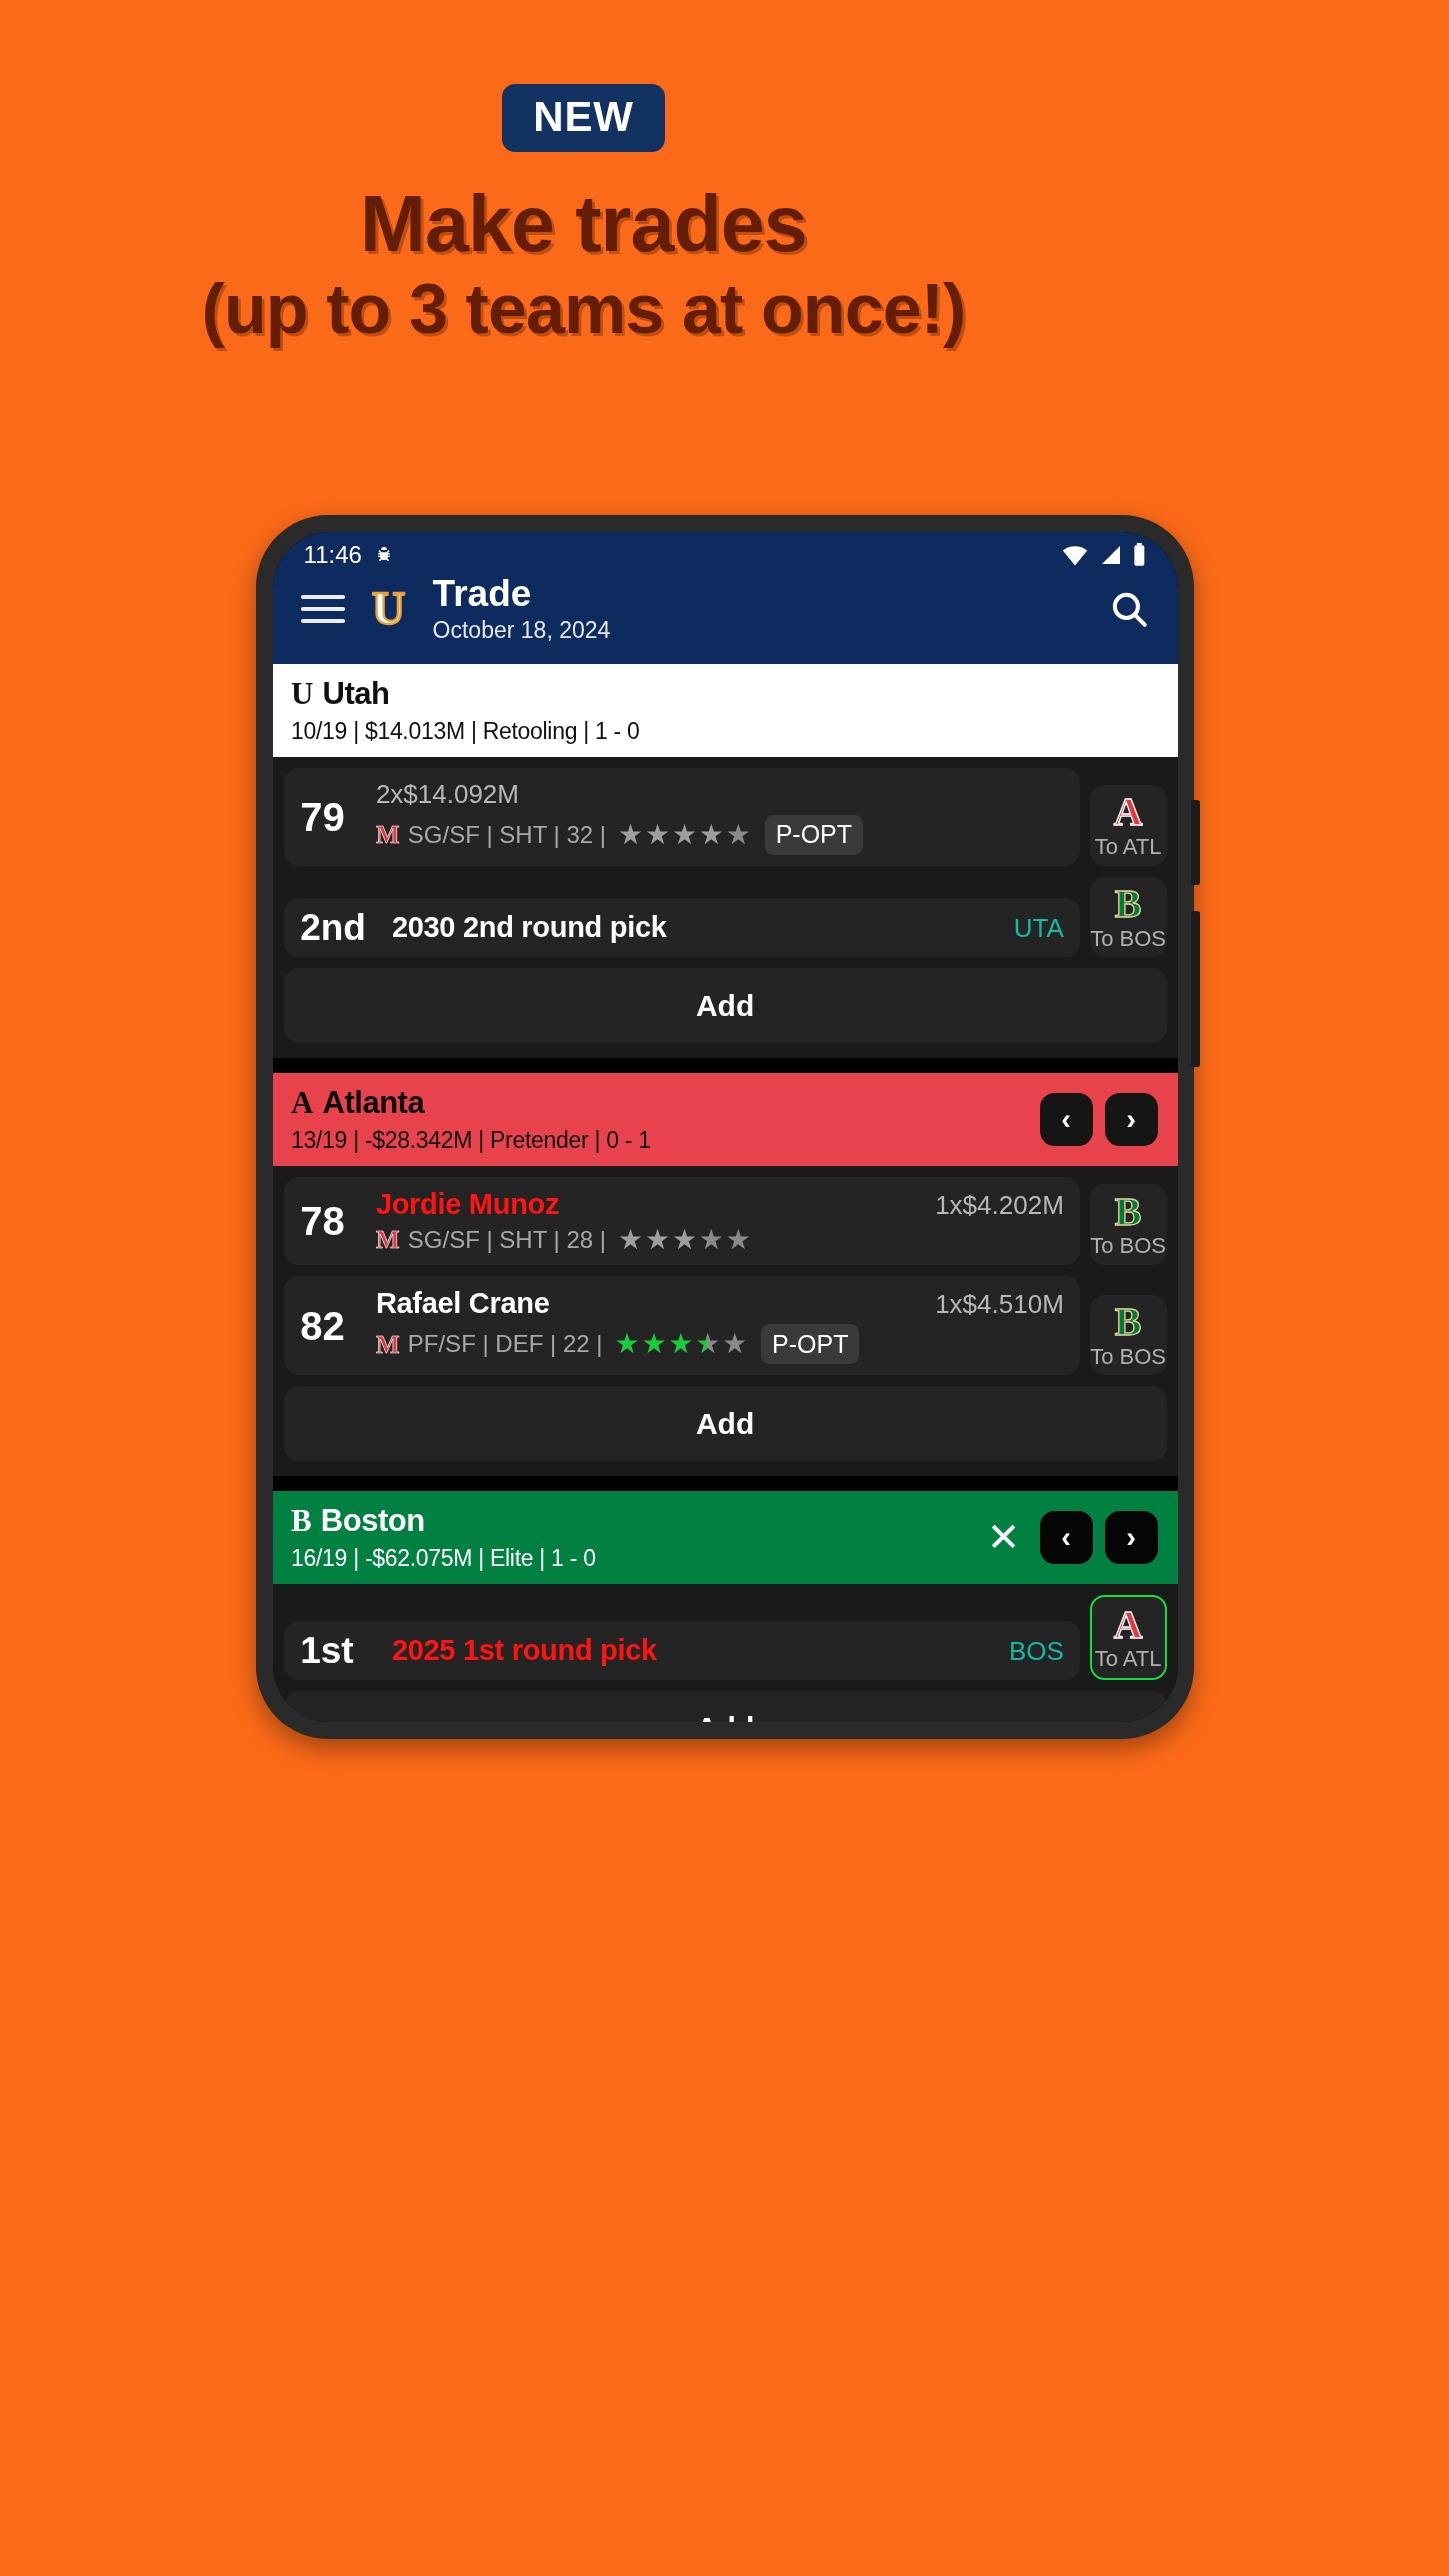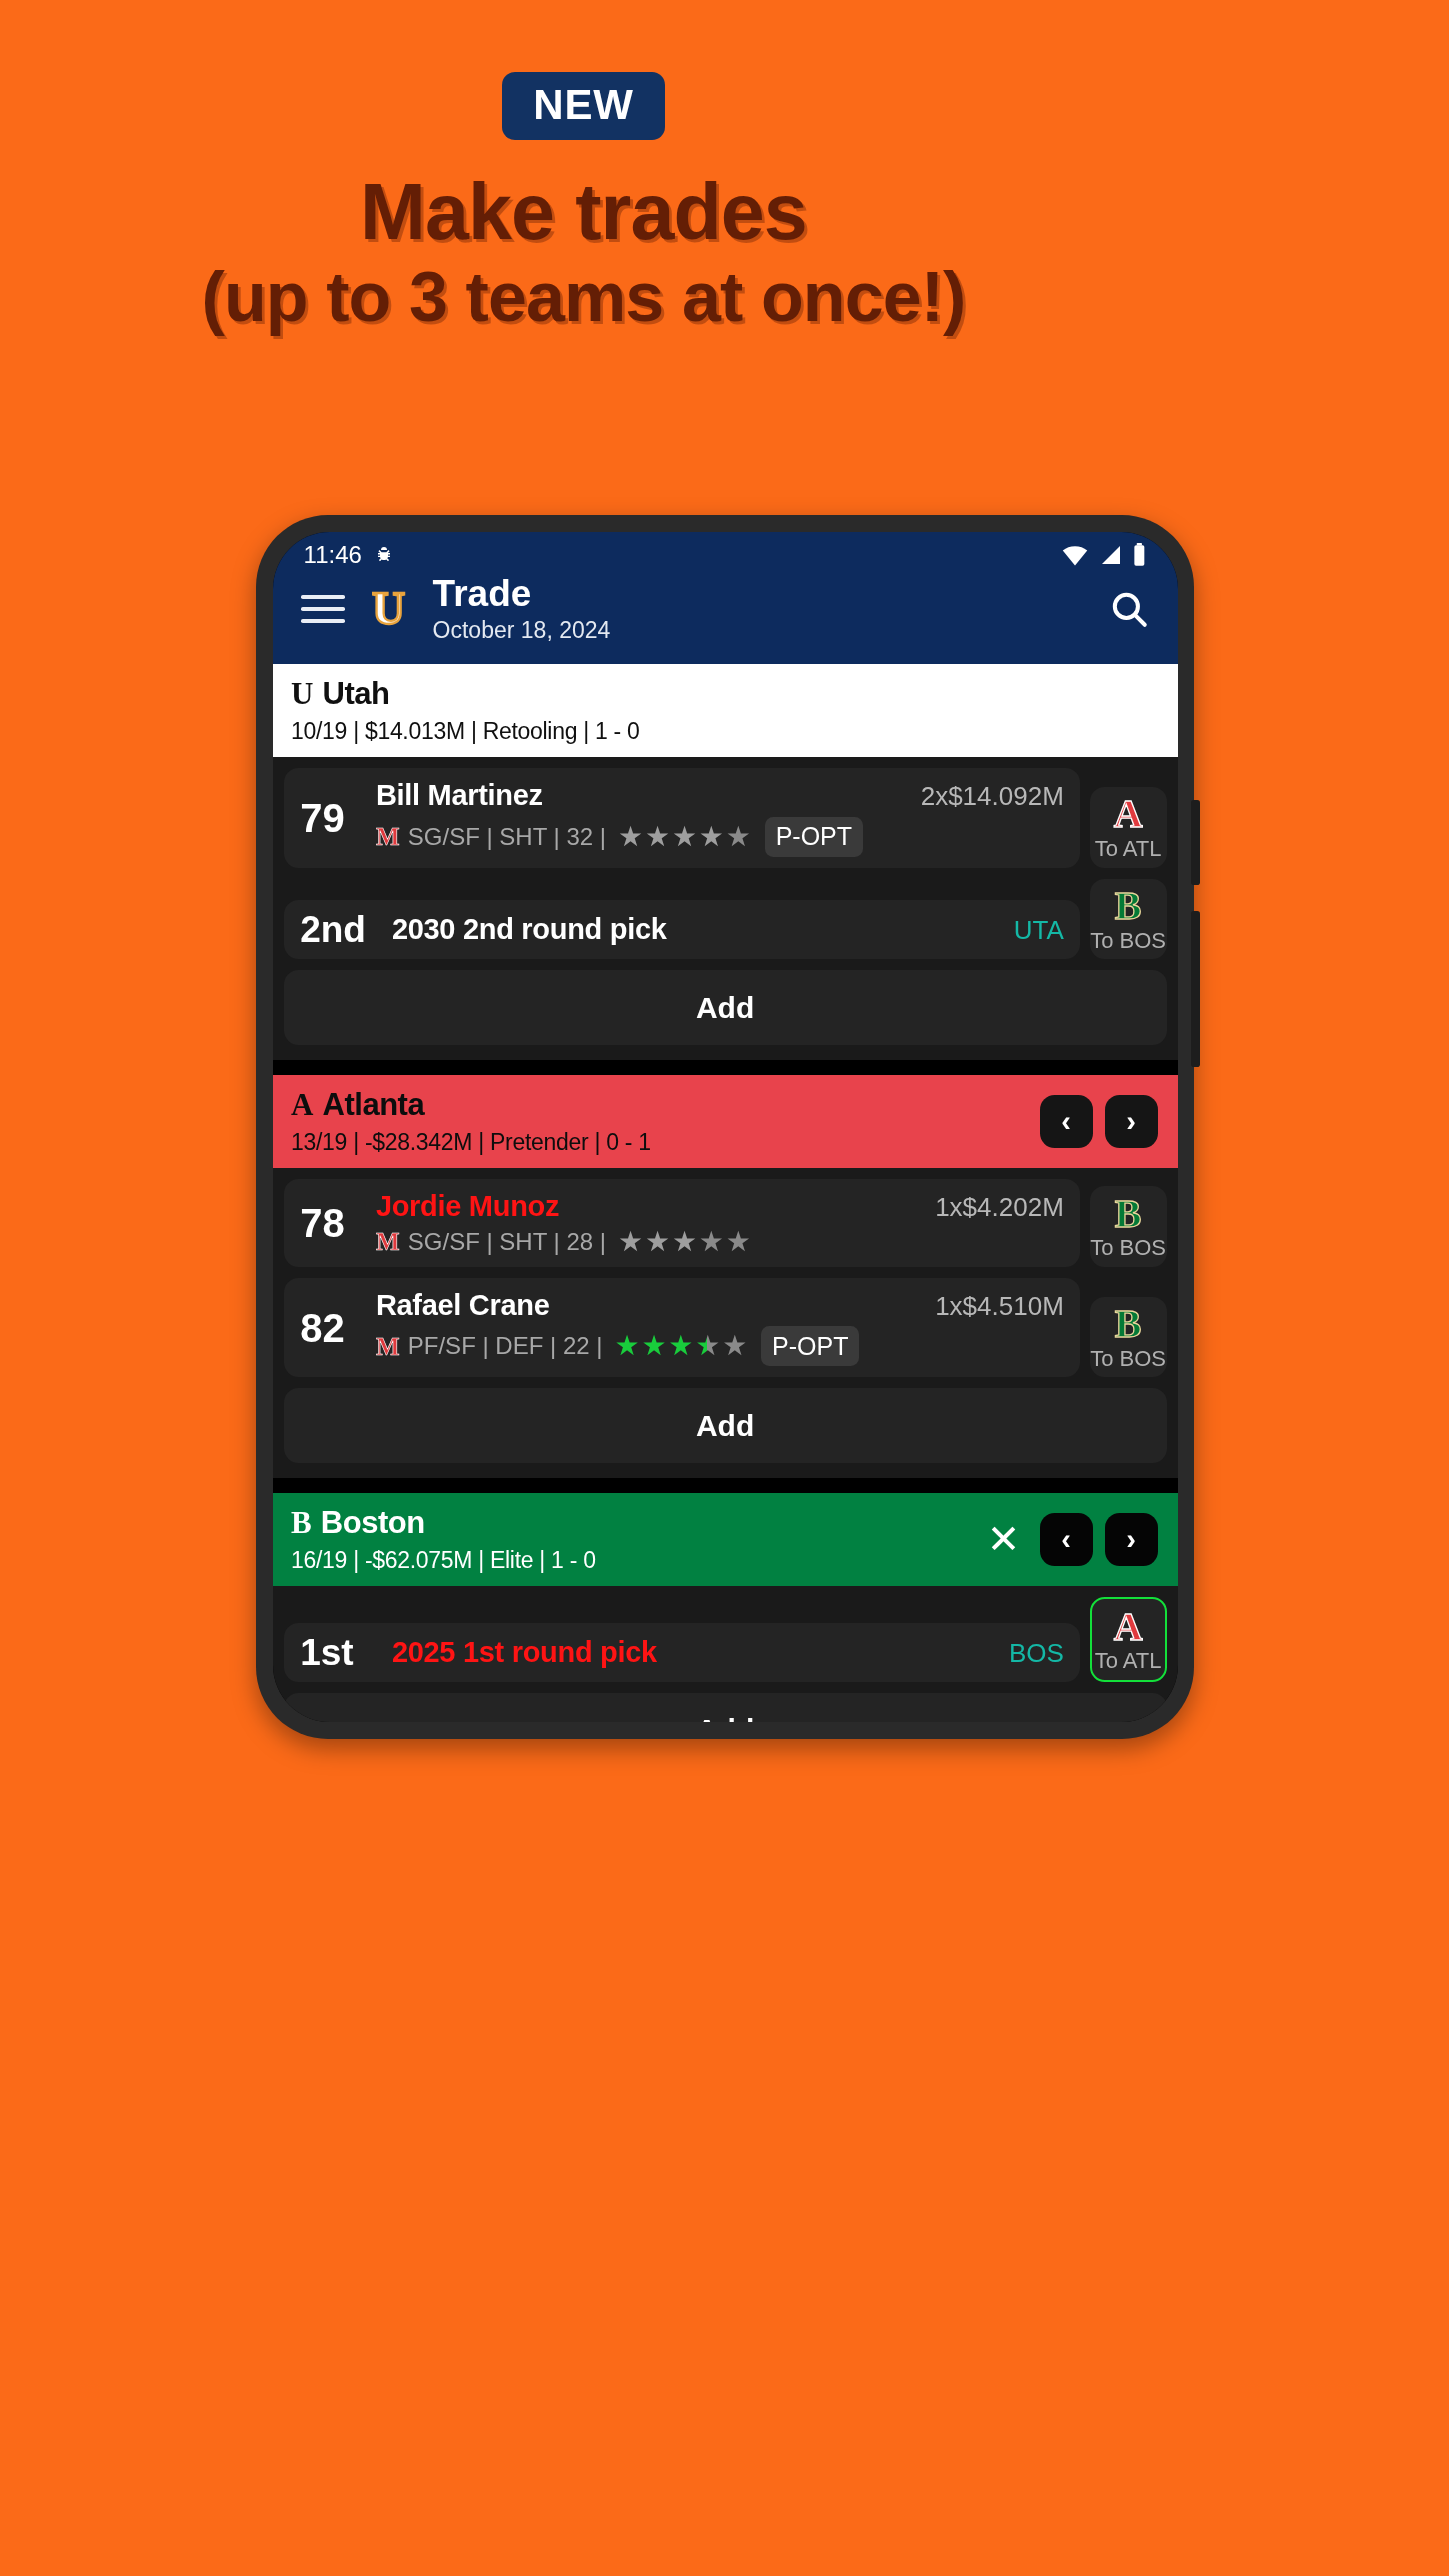--- a/index.html
+++ b/index.html
@@ -4,21 +4,21 @@
 <style>
   * { box-sizing: border-box; margin: 0; padding: 0; }
   html, body {
     width: 1449px; height: 2576px;
     background: #FB6A18;
     font-family: "Liberation Sans", sans-serif;
     overflow: hidden;
   }
 
   
-  .promo { width: 1167px; padding-top: 72px; text-align: center; }
+  .promo { width: 1167px; padding-top: 72px; text-align: center; margin-top: 12px; }
   .new-badge {
     display: inline-block;
     background: #123262;
     color: #ffffff;
     font-weight: bold;
     font-size: 42px;
     letter-spacing: 0.9px;
     padding: 12px 31px 14px;
     border-radius: 13px;
     line-height: 1;
@@ -246,21 +246,20 @@
               <div class="th-sub">10/19 | $14.013M | Retooling | 1 - 0</div>
             </div>
             <div class="th-actions"></div>
           </div>
           <div class="section">
             <div class="row">
               <div class="card">
                 <div class="ovr">79</div>
                 <div class="cbody">
                   <div class="cline1">
-                    <span class="pname ">Bill Martinez</span>
                     <span class="contract">2x$14.092M</span>
                   </div>
                   <div class="cline2">
                     <span class="col-badge">M</span>
                     <span class="meta">SG/SF | SHT | 32 |</span>
                     <span class="stars">
                       <span class="star grey-lt">★</span>
                       <span class="star grey-lt">★</span>
                       <span class="star grey-lt">★</span>
                       <span class="star grey-lt">★</span>

